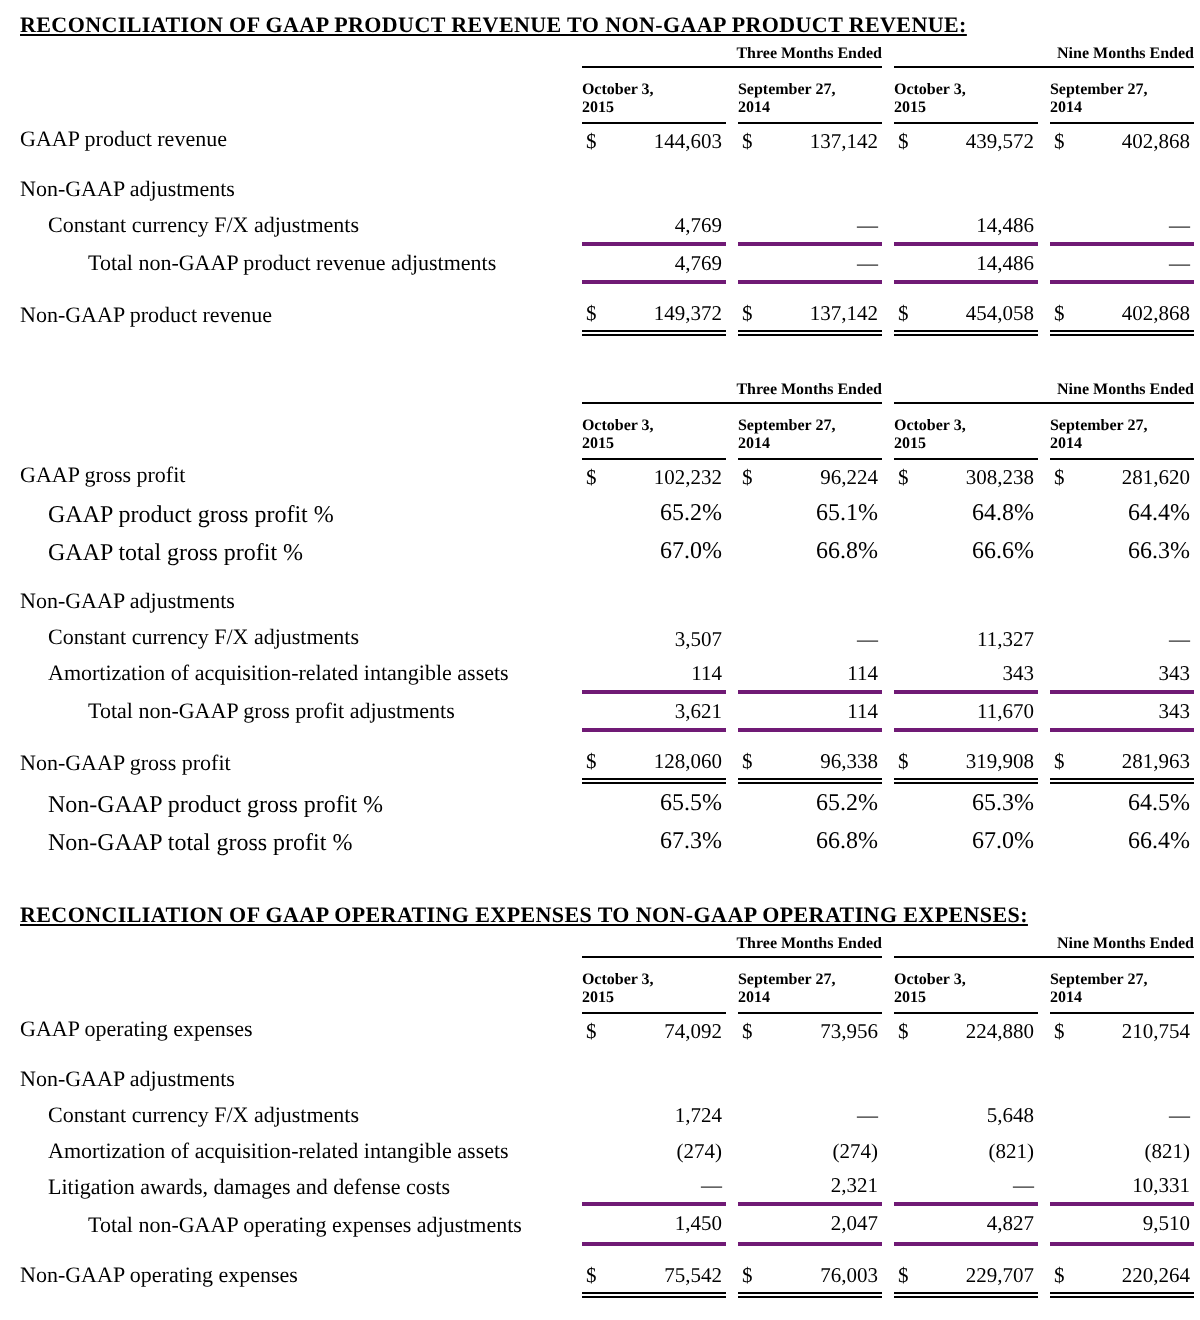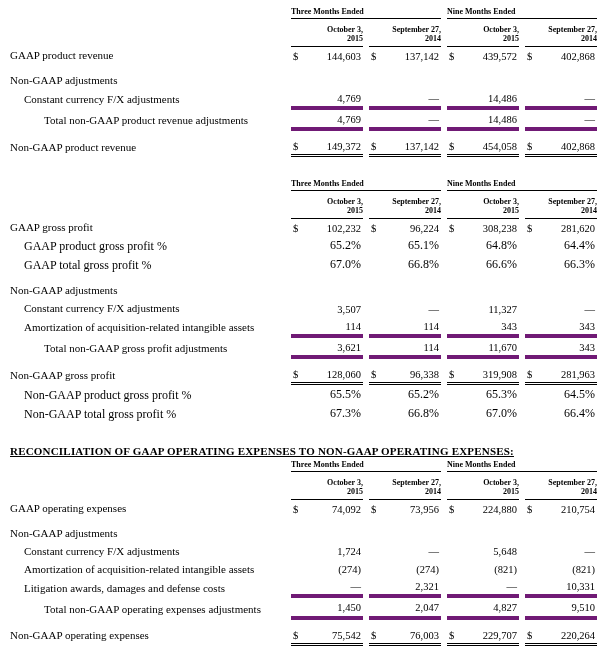--- a/index.html
+++ b/index.html
@@ -10,50 +10,51 @@
   .doc { padding:7px 3px 0 10px; }
   .tbl { margin-bottom:22px; }
   .tbl:last-child { margin-bottom:4px; }
   .title {
     font-size:11px; font-weight:bold; text-decoration:underline;
     letter-spacing:.2px; margin:0 0 3px 0; white-space:nowrap;
   }
   table { border-collapse:collapse; width:587px; table-layout:fixed; }
   td { padding:0; vertical-align:bottom; }
   .group-cell {
-    font-size:8px; font-weight:bold; text-align:left;
+    font-size:8px; font-weight:bold; text-align:right;
     border-bottom:1px solid #000; padding:0 0 1px; line-height:1.2;
   }
   .date-cell {
-    font-size:8px; font-weight:bold; text-align:right;
+    font-size:8px; font-weight:bold; text-align:left;
     border-bottom:1px solid #000; padding:6px 0 2px; line-height:1.2;
     white-space:pre-line;
   }
   .lbl { font-size:11px; line-height:1.25; padding:3px 0 1px; }
   .ind-1 { padding-left:14px; }
   .ind-2 { padding-left:34px; }
   .section-lbl { padding-top:10px; }
   .money { font-size:10.5px; line-height:1.25; }
   .money .cw {
     display:flex; justify-content:space-between; align-items:baseline;
     padding:3px 2px 1px 2px;
   }
   tr.small .lbl, tr.small .money { font-size:12px; }
   tr.small .money .cw { padding-top:2px; padding-bottom:2px; }
-  tr.rule-single td.money { border-bottom:4px solid #701a75; }
+  tr.rule-single td.money { border-bottom:2px solid #701a75; }
   tr.rule-double td.money { border-bottom:3px double #000; }
   tr.final > td { padding-top:6px; }
   .dsym { text-align:left; }
   .val { text-align:right; }
 </style>
 </head>
 <body>
 
 <div class="doc" id="doc-root">
     <div class="tbl">
+      <div class="title">RECONCILIATION OF GAAP PRODUCT REVENUE TO NON-GAAP PRODUCT REVENUE:</div>
       <table>
         <colgroup>
           <col>
           <col style="width: 72px;">
           <col style="width: 6px;">
           <col style="width: 72px;">
           <col style="width: 6px;">
           <col style="width: 72px;">
           <col style="width: 6px;">
           <col style="width: 72px;">

